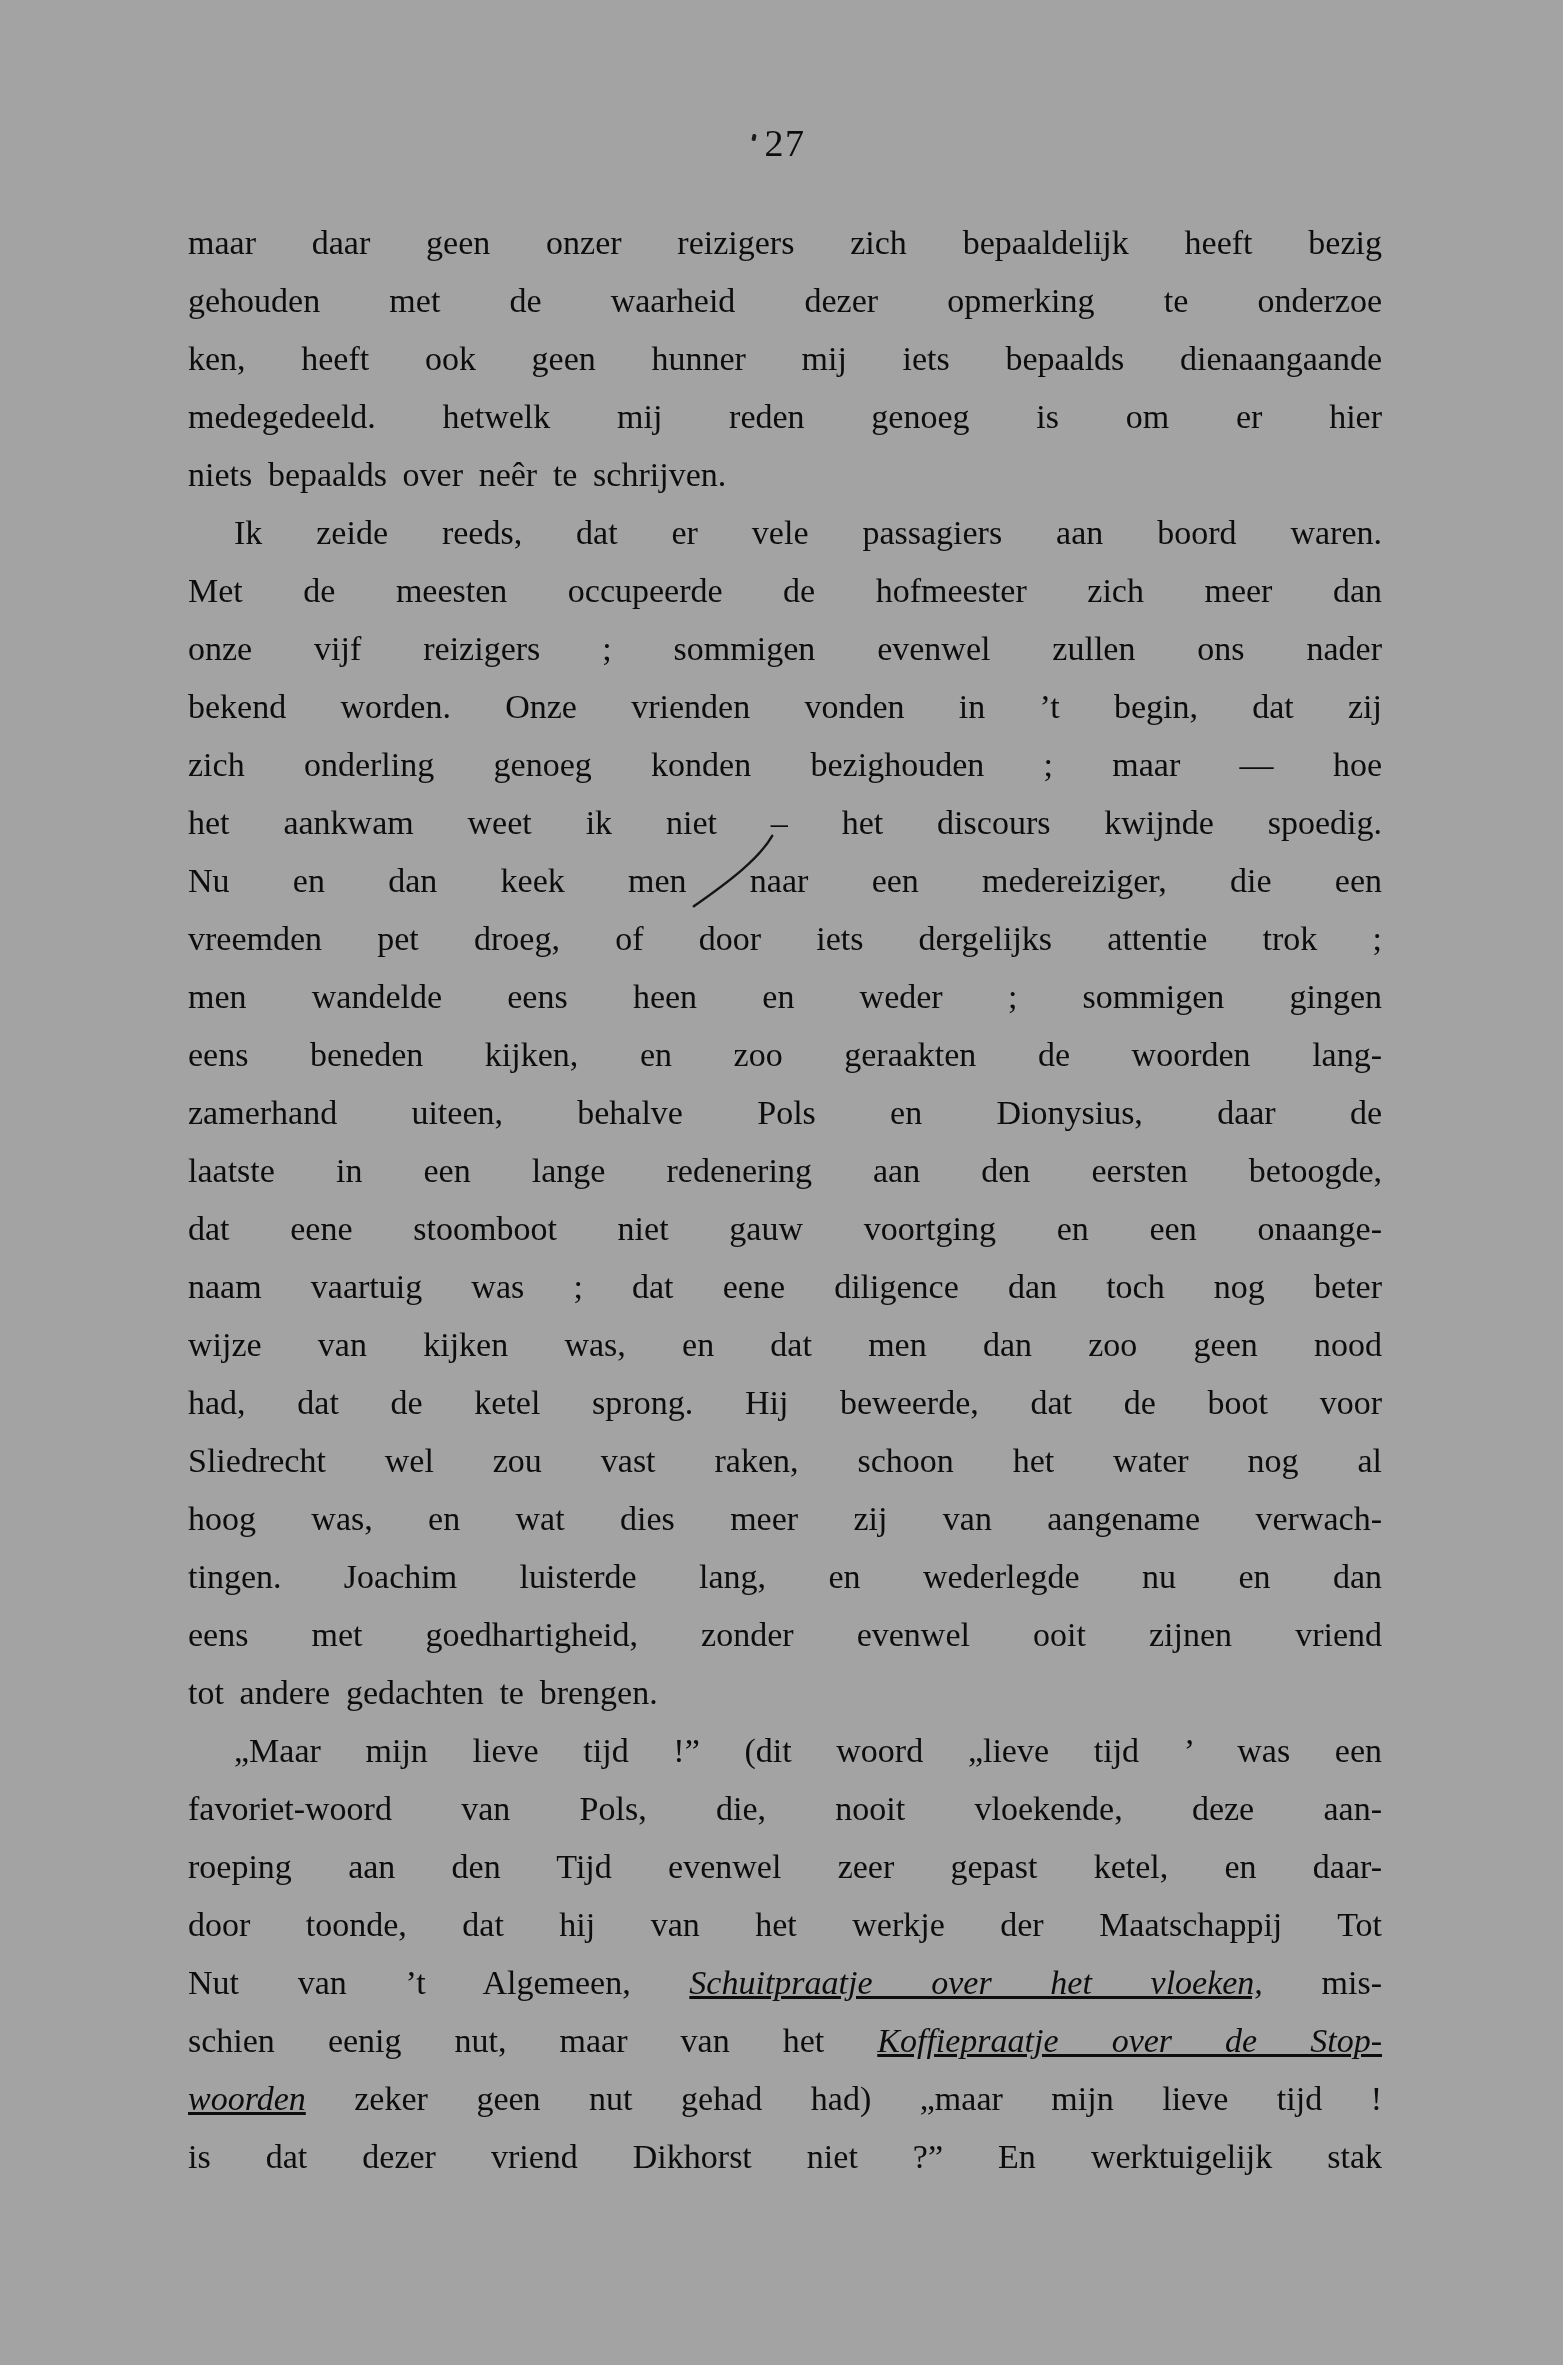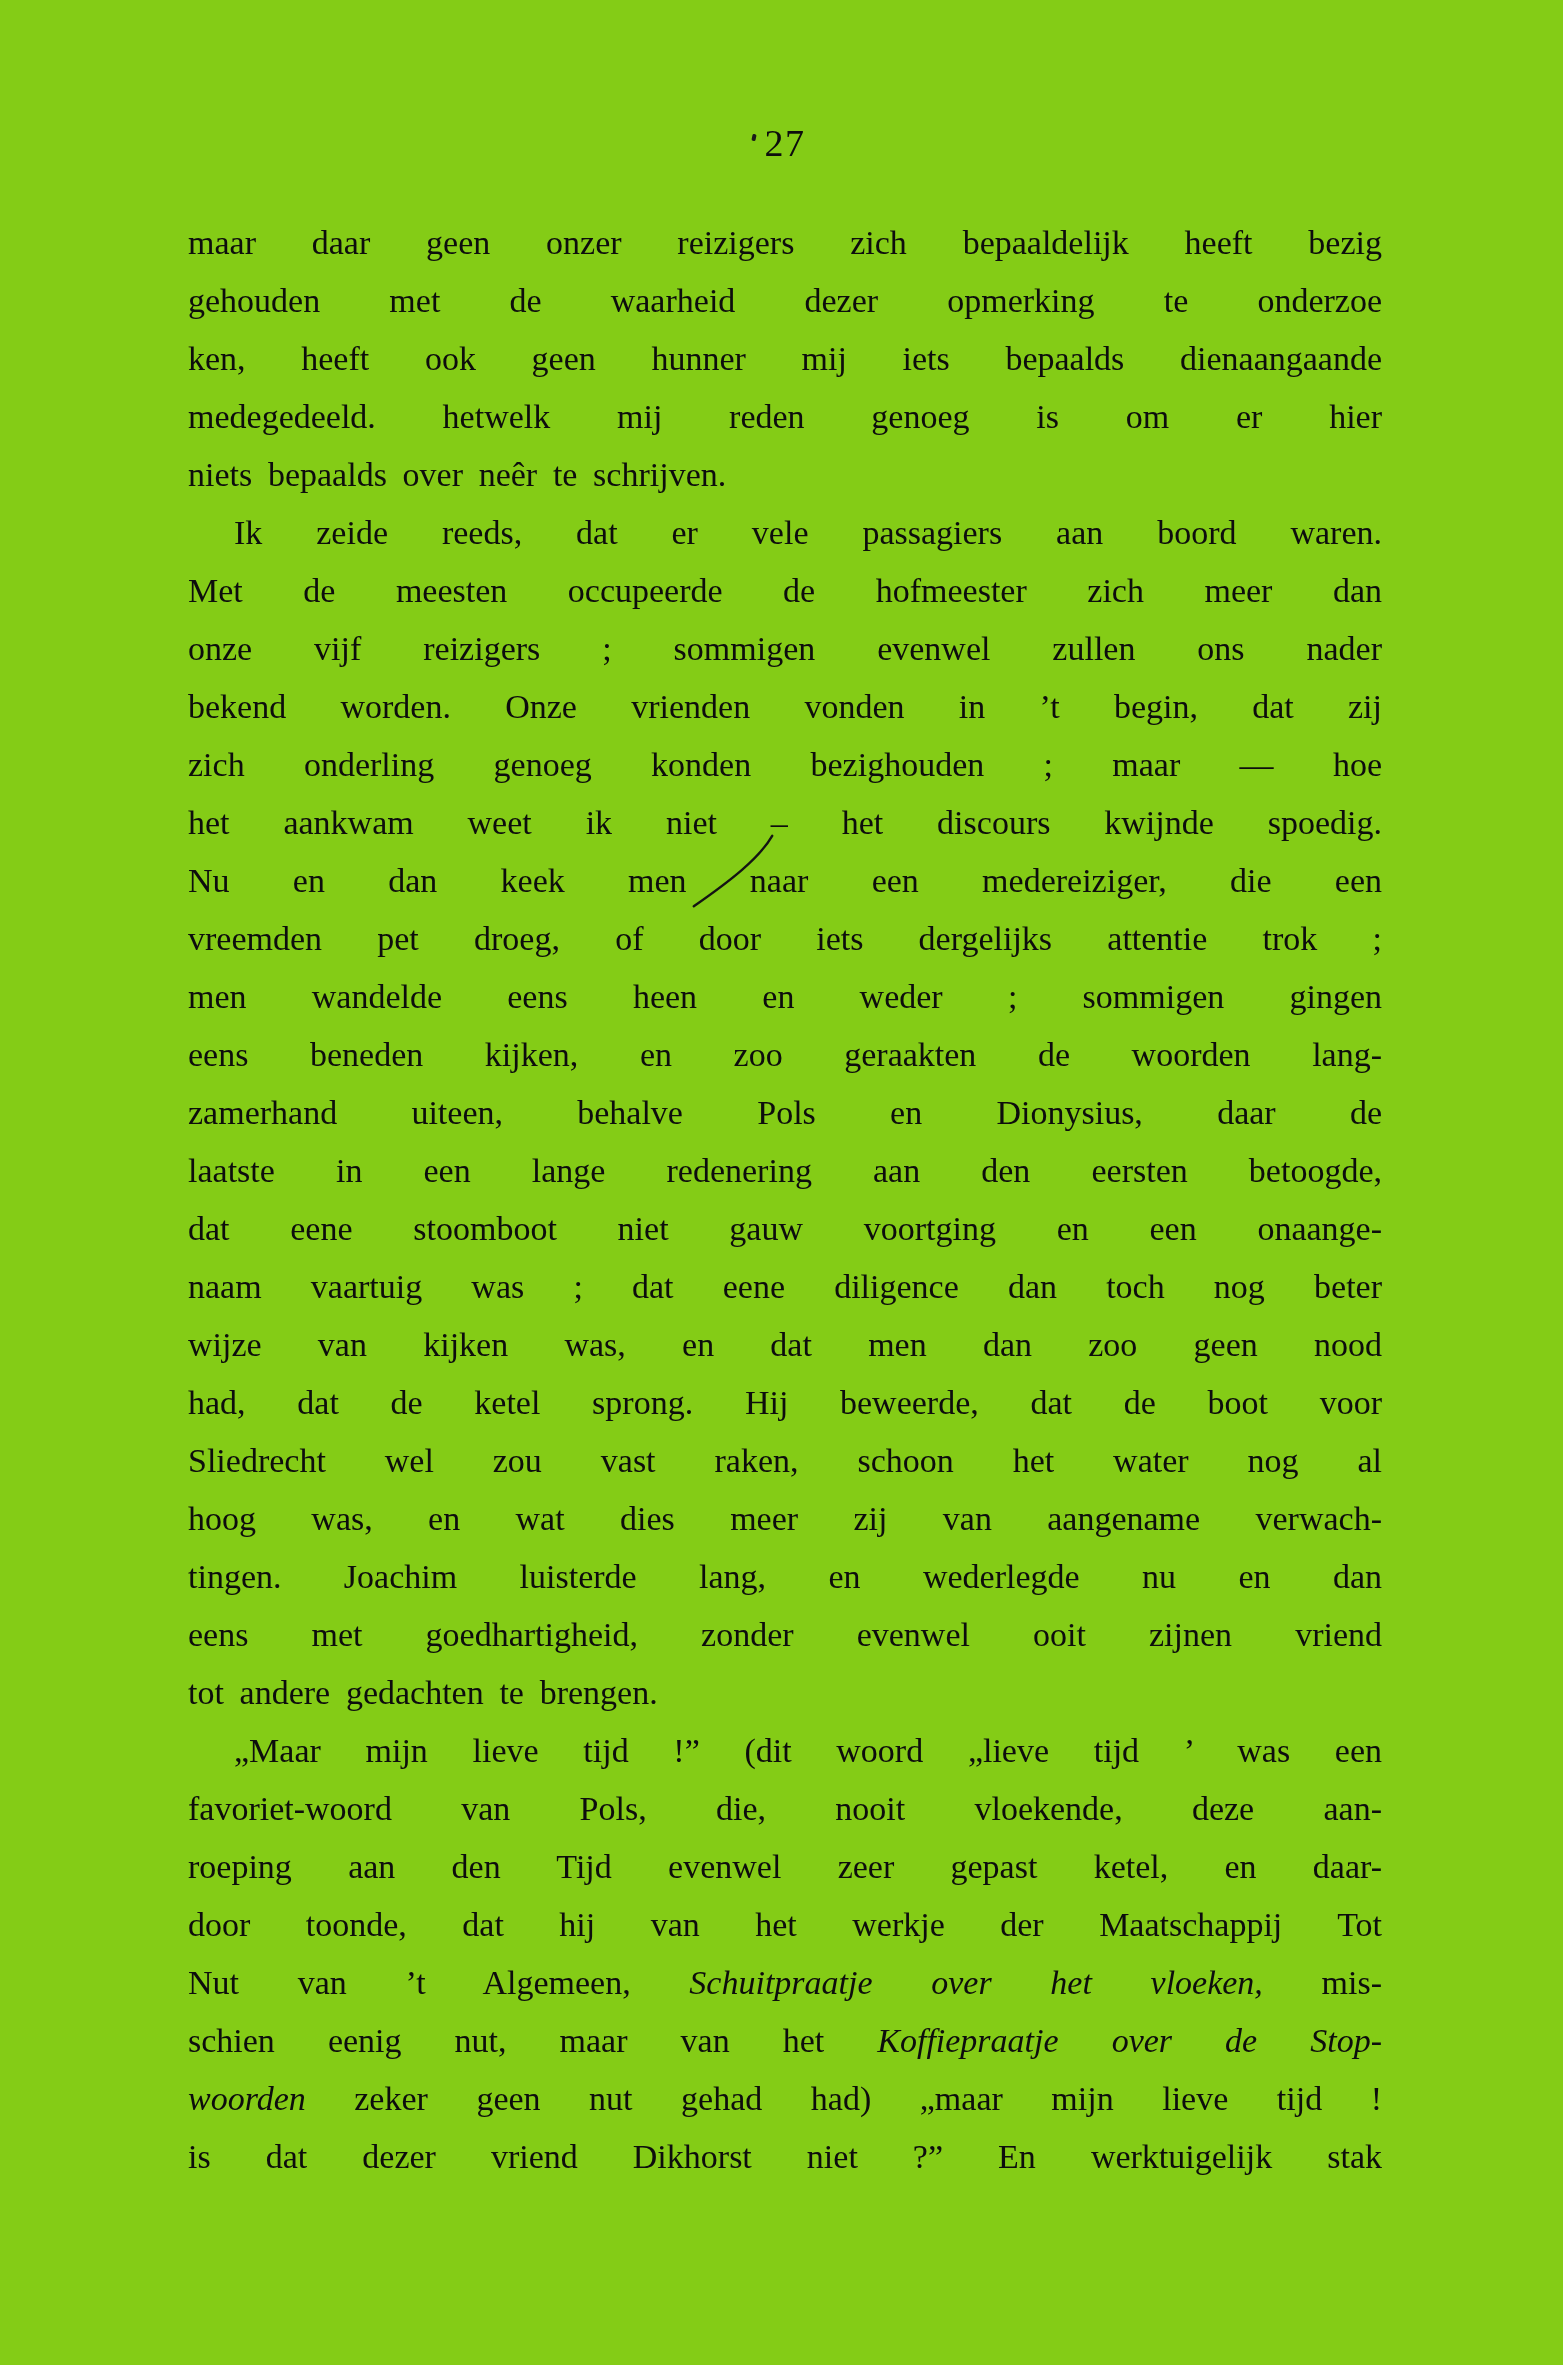--- a/index.html
+++ b/index.html
@@ -4,21 +4,21 @@
 <style>
   html, body {
     margin: 0;
     padding: 0;
     background: #ffffff;
   }
   .page {
     position: relative;
     width: 1563px;
     height: 2366px;
-    background: #84cc16;
+    background: #a3a3a3;
     overflow: hidden;
     font-family: "Liberation Serif", "DejaVu Serif", serif;
     color: #0d0d0d;
   }
   .page-number {
     position: absolute;
     left: 188px;
     top: 121px;
     width: 1194px;
     text-align: center;
@@ -54,20 +54,21 @@
   .line.nojust {
     text-align: center;
     text-align-last: left;
     word-spacing: 7.2px;
   }
   .line.indent {
     padding-left: 46px;
   }
   .line .it {
     font-style: italic;
+    text-decoration: underline;
   }
   .pen-stroke {
     position: absolute;
     left: 689px;
     top: 834px;
     width: 88px;
     height: 74px;
     pointer-events: none;
   }
 </style>

